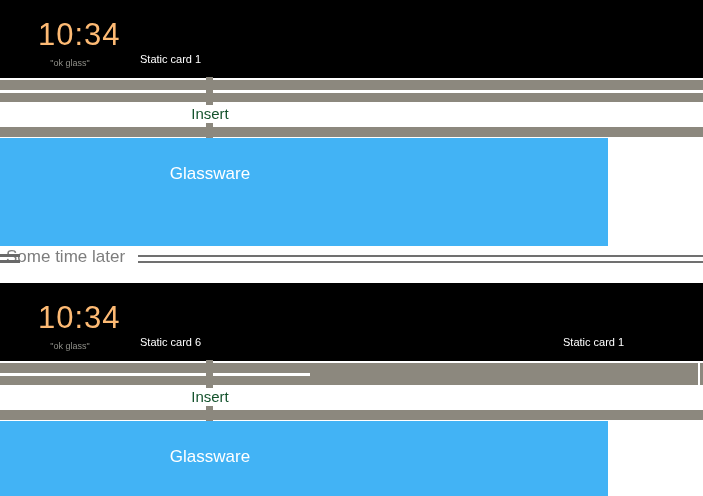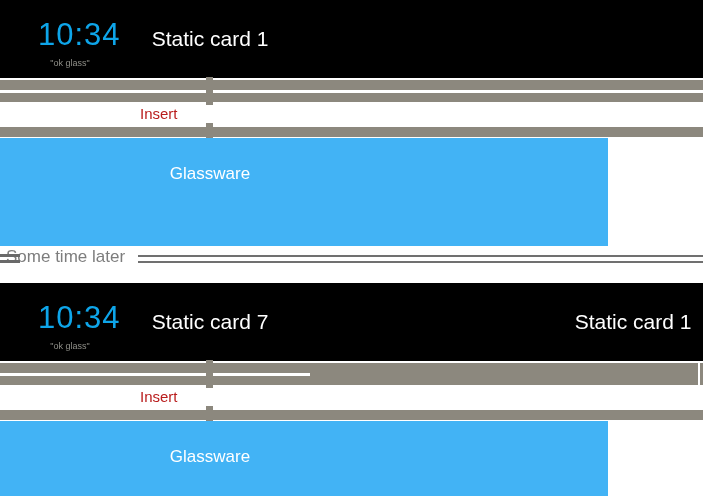--- a/index.html
+++ b/index.html
@@ -5,32 +5,32 @@
   html,body{margin:0;padding:0;background:#ffffff;}
   .stage{
     position:relative;width:703px;height:496px;overflow:hidden;
     background:#ffffff;
     font-family:"Liberation Sans", sans-serif;
   }
   .abs{position:absolute;}
   .black-card{left:0;width:703px;background:var(--card-black,#000);}
   .clock{
     font-size:31px;font-weight:100;letter-spacing:1px;
-    color:#0ea5e9;line-height:31px;
+    color:#fdba74;line-height:31px;
   }
   .hotword{
     width:80px;text-align:center;font-size:9px;color:#8f8f88;line-height:10px;
   }
   .card-label{
-    width:140px;text-align:center;font-size:21px;color:#ffffff;line-height:16px;
+    width:140px;font-size:11px;color:#ffffff;line-height:16px;margin-top:20px;
   }
   .bar{left:0;width:703px;background:var(--bar-gray,#8c887e);}
   .tab{left:206px;width:7px;background:var(--bar-gray,#8c887e);}
   .insert-label{
-    width:140px;text-align:left;font-size:15px;color:#b91c1c;line-height:15px;
+    width:140px;text-align:center;font-size:15px;color:#14532d;line-height:15px;
   }
   .blue-card{left:0;width:608px;background:var(--glass-blue,#42b3f5);}
   .glassware-label{
     position:absolute;left:140px;width:140px;top:27px;
     text-align:center;font-size:17px;color:#ffffff;line-height:18px;
   }
   .sep-line{left:0;width:703px;height:2px;background:var(--sep-line,#707070);z-index:1;}
   .sep-mask{left:18px;width:120px;height:22px;background:#ffffff;z-index:2;}
   .sep-text{
     left:6px;z-index:3;font-size:17px;color:#7d7d7d;line-height:19px;white-space:nowrap;
@@ -68,21 +68,21 @@
   <div class="abs sep-line" style="top:255px;"></div>
   <div class="abs sep-line" style="top:261px;"></div>
   <div class="abs sep-mask" style="top:247px;"></div>
   <div class="abs sep-text" style="top:247px;">Some time later</div>
   <div class="abs sep-stub" style="top:254px;"></div>
   <div class="abs sep-stub" style="top:260px;"></div>
 
   <div class="abs black-card" style="top:283px;height:78px;">
     <div class="abs clock" style="left:38px;top:19px;">10:34</div>
     <div class="abs hotword" style="left:30px;top:58px;">"ok glass"</div>
-    <div class="abs card-label" style="left:140px;top:31px;">Static card 7</div>
+    <div class="abs card-label" style="left:140px;top:31px;">Static card 6</div>
     <div class="abs card-label" style="left:563px;top:31px;">Static card 1</div>
   </div>
 
   <div class="abs tab" style="top:360px;height:4px;"></div>
   <div class="abs bar" style="top:363px;height:10px;"></div>
   <div class="abs tab" style="top:372px;height:5px;"></div>
   <div class="abs bar" style="top:376px;height:9px;"></div>
   <div class="abs bar" style="top:373px;left:310px;width:393px;height:3px;"></div>
   <div class="abs card-divider" style="top:361px;left:698px;width:2px;height:24px;"></div>
   <div class="abs tab" style="top:384px;height:4px;"></div>

